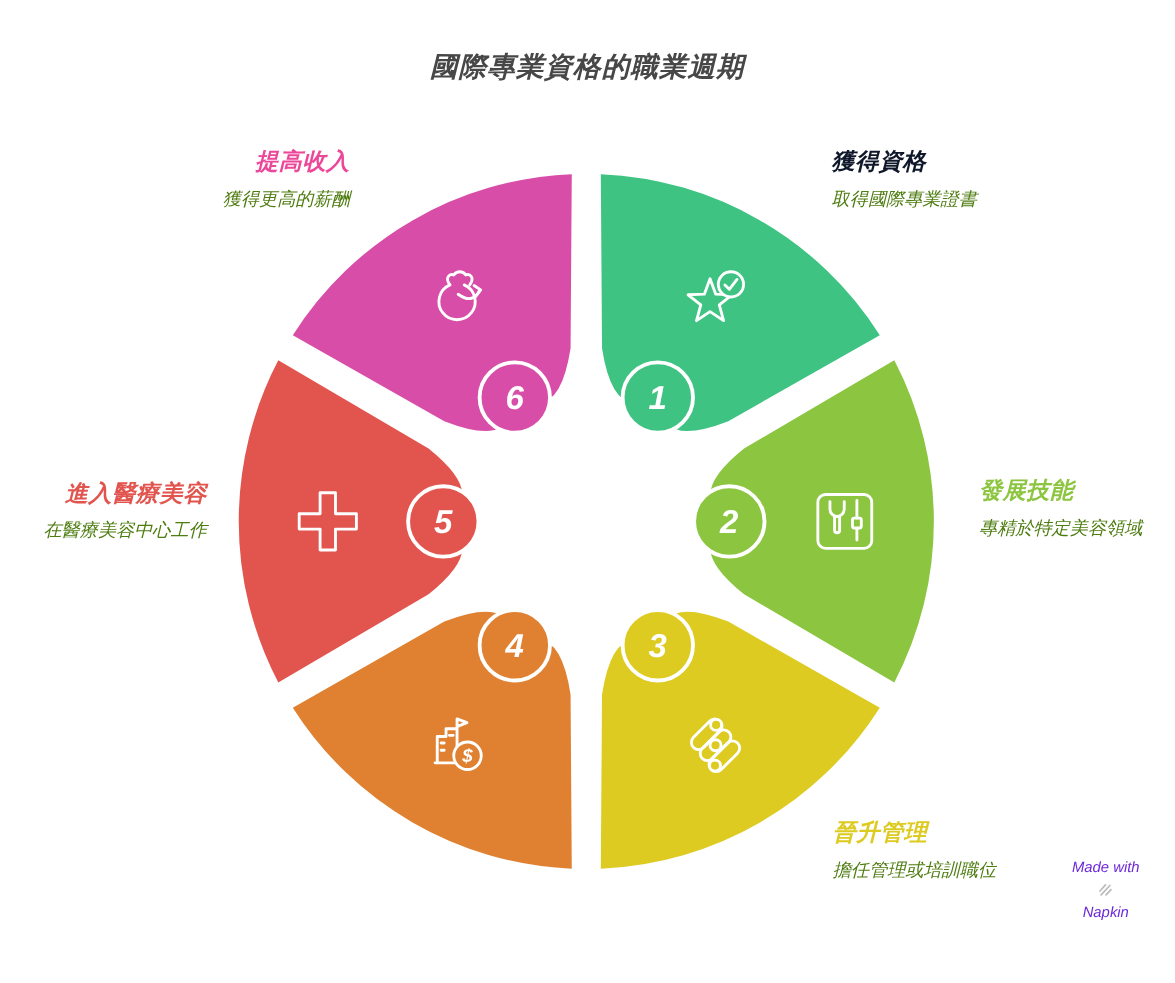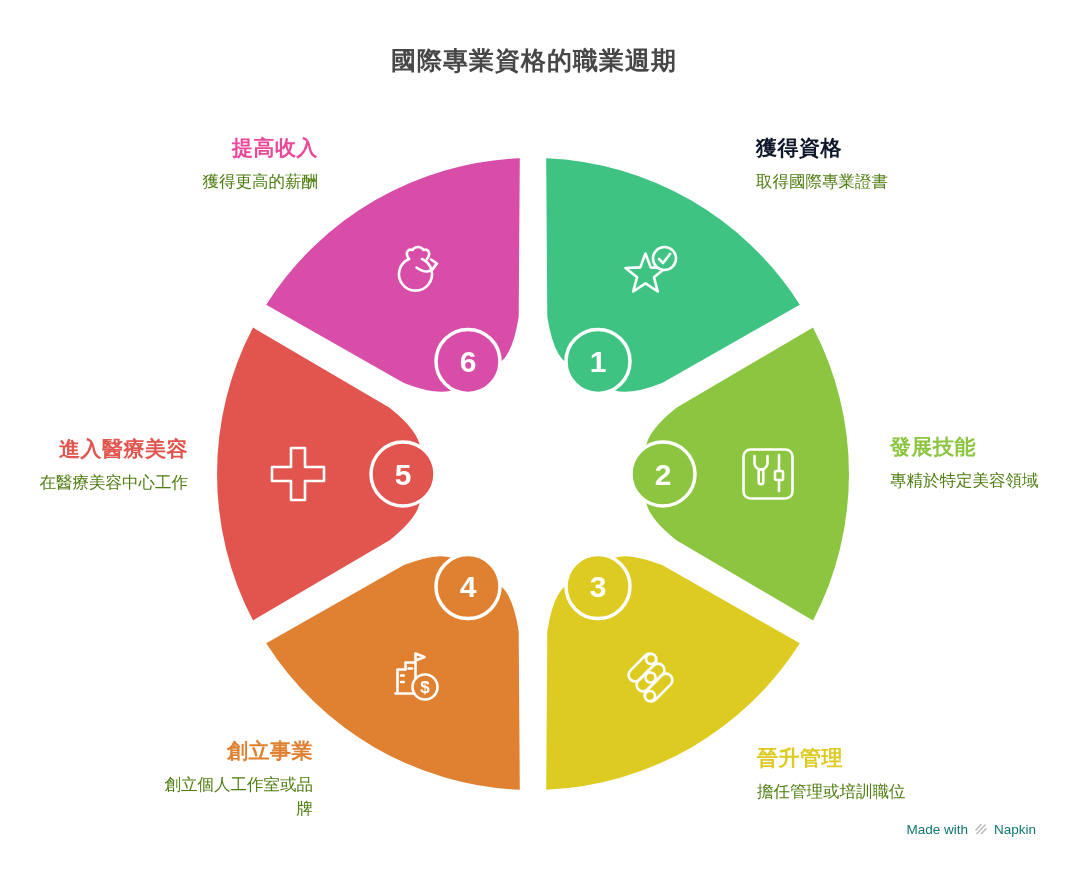--- a/index.html
+++ b/index.html
@@ -3,20 +3,21 @@
 <meta charset="utf-8">
 <style>
   html, body { margin:0; padding:0; background:#ffffff; }
   body { font-family: "Liberation Sans", "DejaVu Sans", sans-serif; }
   .canvas {
     position: relative;
     width: 1068px;
     height: 859px;
     background: #ffffff;
     overflow: hidden;
+    font-style: italic;
   }
   .page-title {
     position: absolute;
     top: 44px; left: 0;
     width: 100%;
     text-align: center;
     font-size: 25px;
     font-weight: bold;
     color: #474747;
     letter-spacing: 1px;
@@ -49,25 +50,26 @@
     font-family: "Liberation Sans", "DejaVu Sans", sans-serif;
     font-weight: bold;
     font-size: 30px;
     fill: #ffffff;
   }
   .footer {
     position: absolute;
     right: 32px;
     bottom: 22px;
     display: flex;
-    align-items: flex-start;
+    align-items: center;
     gap: 6px;
-    color: #0f766e;
+    color: #6d28d9;
     font-size: 13.5px;
     text-decoration: none;
+    flex-direction: column;
   }
 </style>
 </head>
 <body>
 
 <div class="canvas">
 
   <div class="page-title">國際專業資格的職業週期</div>
 
   <svg id="wheel" class="wheel" width="1068" height="894" viewBox="0 0 1068 894">
@@ -146,24 +148,20 @@
     <span class="seg-desc">取得國際專業證書</span>
   </div>
   <div class="seg-label label-2">
     <span class="seg-heading" style="color: rgb(140, 197, 64);">發展技能</span>
     <span class="seg-desc">專精於特定美容領域</span>
   </div>
   <div class="seg-label label-3">
     <span class="seg-heading" style="color: rgb(221, 203, 33);">晉升管理</span>
     <span class="seg-desc">擔任管理或培訓職位</span>
   </div>
-  <div class="seg-label label-4">
-    <span class="seg-heading" style="color: rgb(224, 129, 50);">創立事業</span>
-    <span class="seg-desc">創立個人工作室或品牌</span>
-  </div>
   <div class="seg-label label-5">
     <span class="seg-heading" style="color: rgb(226, 85, 79); text-align: right;">進入醫療美容</span>
     <span class="seg-desc">在醫療美容中心工作</span>
   </div>
   <div class="seg-label label-6">
     <span class="seg-heading" style="color: #ec4899;">提高收入</span>
     <span class="seg-desc">獲得更高的薪酬</span>
   </div>
 
   <a class="footer" href="#">

